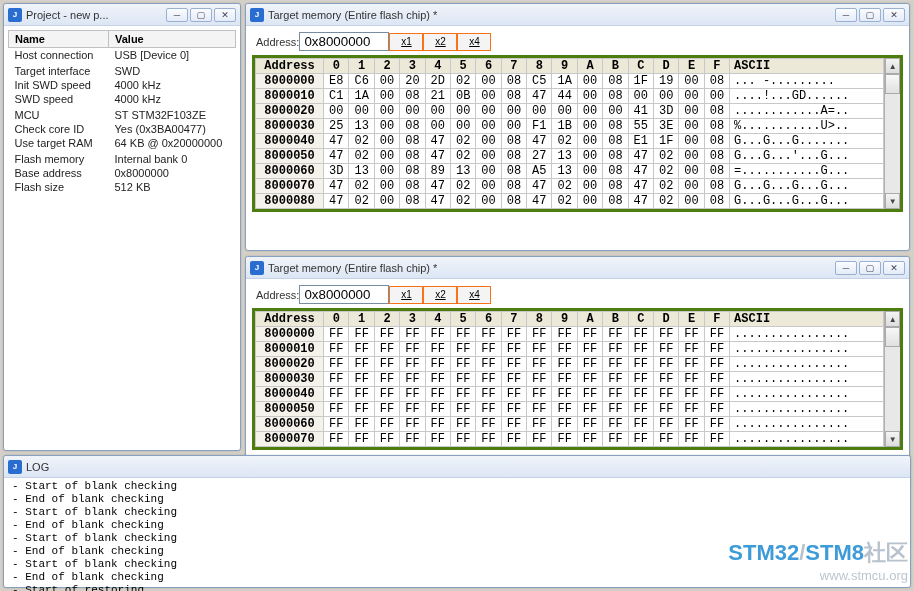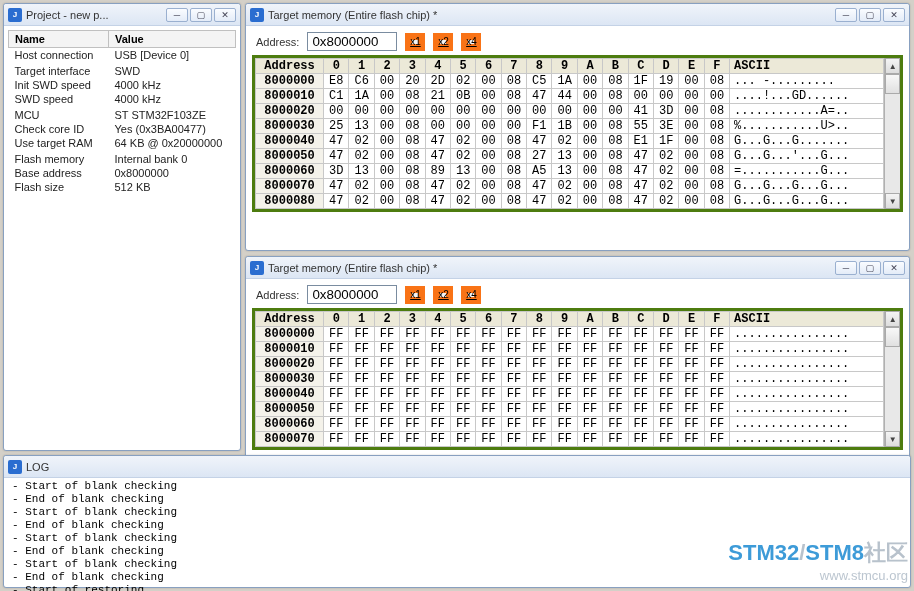--- a/index.html
+++ b/index.html
@@ -9,24 +9,24 @@
 .titlebar .icon { width: 14px; height: 14px; background: #2a6dd0; color: #fff; font-size: 8px; font-weight: bold; display: flex; align-items: center; justify-content: center; border-radius: 2px; margin-right: 4px; }
 .titlebar .title { flex: 1; color: #333; font-size: 11px; white-space: nowrap; overflow: hidden; }
 .wincontrols { display: flex; gap: 2px; }
 .winbtn { width: 22px; height: 14px; border: 1px solid #9ab0d0; border-radius: 2px; background: linear-gradient(to bottom, #fafcff, #e4ecf8); display: flex; align-items: center; justify-content: center; font-size: 9px; color: #445; cursor: pointer; }
 .winbtn.close { font-size: 9px; }
 .content { padding: 4px; }
 .project-table { width: 100%; border-collapse: collapse; }
 .project-table th { text-align: left; border: 1px solid #c0c0c0; padding: 2px 6px; background: #f4f4f4; font-weight: bold; }
 .project-table td { padding: 1px 6px; color: #222; }
 .project-table td.prop { width: 100px; }
-.addrbar { padding: 6px 10px 4px 10px; display: flex; align-items: center; gap: 8px; }
+.addrbar { padding: 6px 10px 4px 10px; display: flex; align-items: center; gap: 0; }
 .addrbar label { color: #333; }
 .addrbar input { width: 90px; padding: 1px 4px; border: 1px solid #7a8ca0; }
-.zoombtn { width: 20px; height: 18px; border: 7px solid #f97316; background: #f4f4f4; font-size: 10px; cursor: pointer; display: flex; align-items: center; justify-content: center; text-decoration: underline; }
+.zoombtn { width: 34px; height: 18px; border: 1px solid #f97316; background: #f4f4f4; font-size: 10px; cursor: pointer; display: flex; align-items: center; justify-content: center; text-decoration: underline; }
 .hexwrap { margin: 0 6px 4px 6px; border: 3px solid #4d7c0f; display: flex; }
 .hextable { border-collapse: collapse; font-family: "Courier New", monospace; font-size: 12px; width: 100%; }
 .hextable th, .hextable td { border: 1px solid #c8c8c8; padding: 0 3px; text-align: center; white-space: nowrap; }
 .hextable th { background: #ece9d8; font-weight: bold; }
 .hextable td.addr { font-weight: bold; background: #f4f2ea; }
 .hextable td.ascii, .hextable th.ascii { text-align: left; padding-left: 4px; min-width: 130px; }
 .vscroll { width: 16px; background: #e8e8e8; border-left: 1px solid #b0b0b0; position: relative; }
 .vscroll .arrow { width: 100%; height: 16px; background: linear-gradient(#f4f4f4,#ddd); border: 1px solid #aaa; display: flex; align-items:center; justify-content:center; font-size:8px; color:#444; box-sizing:border-box; }
 .vscroll .down { position: absolute; bottom: 0; }
 .vscroll .thumb { position:absolute; top:16px; width:100%; height:20px; background:linear-gradient(#f8f8f8,#e0e0e0); border:1px solid #aaa; box-sizing:border-box; }

